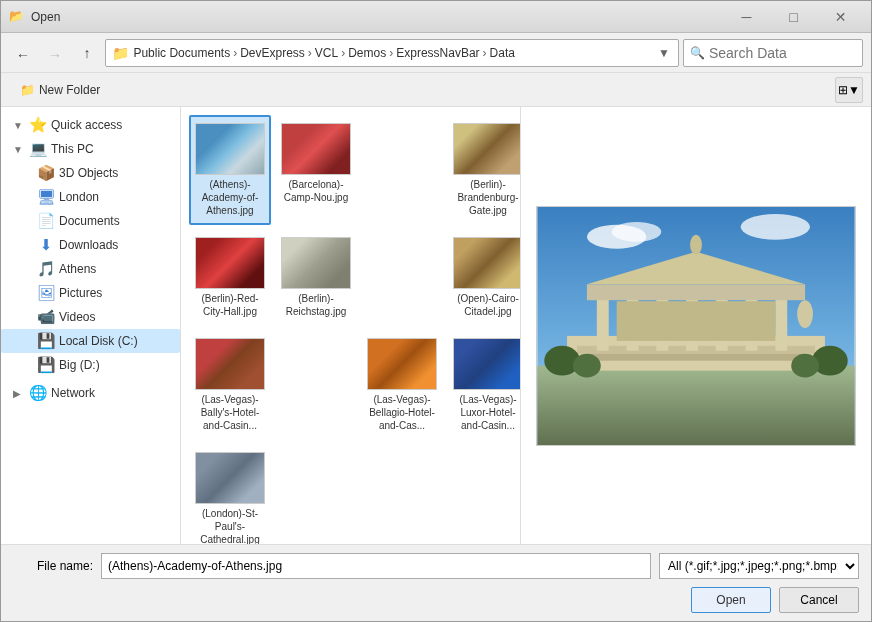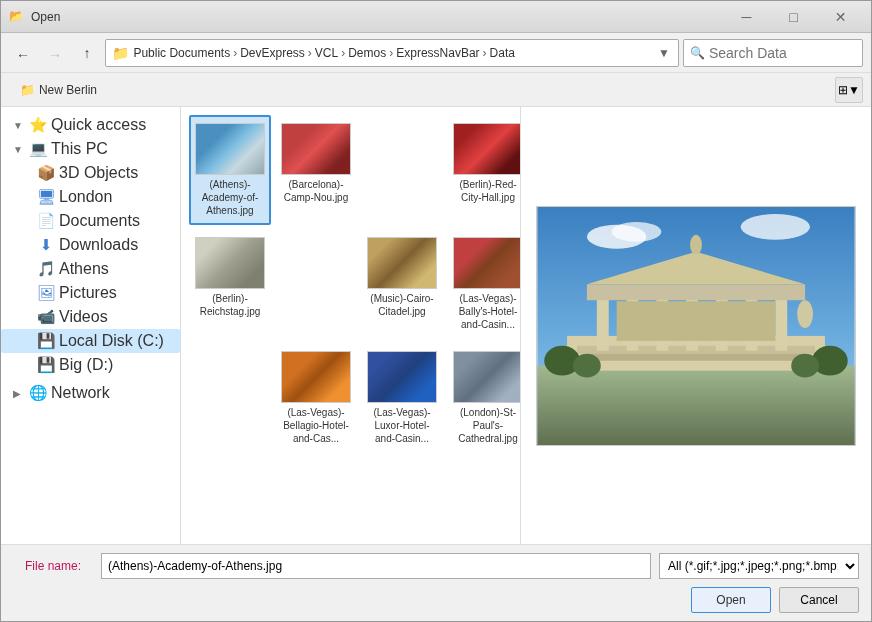--- a/index.html
+++ b/index.html
@@ -23,32 +23,32 @@
     .search-icon { color: #888; font-size: 12px; }
     .toolbar2 { height: 34px; background: #f0f0f0; display: flex; align-items: center; padding: 0 8px; border-bottom: 1px solid #ddd; gap: 6px; }
     .new-folder-btn { height: 26px; padding: 0 10px; border: 1px solid transparent; background: transparent; cursor: pointer; display: flex; align-items: center; gap: 4px; border-radius: 2px; color: #333; font-size: 12px; }
     .view-btn { width: 28px; height: 26px; border: 1px solid #ccc; background: #e8e8e8; cursor: pointer; display: flex; align-items: center; justify-content: center; font-size: 12px; border-radius: 2px; margin-left: auto; }
     .main-area { flex: 1; display: flex; overflow: hidden; }
     .sidebar { width: 180px; background: white; border-right: 1px solid #ddd; overflow-y: auto; padding: 6px 0; }
     .sidebar-item { display: flex; align-items: center; padding: 3px 8px 3px 12px; cursor: pointer; gap: 4px; color: #333; border-radius: 2px; }
     .sidebar-item.selected { background: #cce8ff; }
     .sidebar-chevron { font-size: 10px; color: #777; width: 12px; }
     .sidebar-icon { font-size: 15px; width: 18px; text-align: center; }
-    .sidebar-label { font-size: 16px; }
+    .sidebar-label { font-size: 12px; }
     .sidebar-sub { padding-left: 24px; }
     .content-area { flex: 1; display: flex; overflow: hidden; }
     .file-grid { flex: 1; background: white; overflow-y: auto; padding: 8px; display: grid; grid-template-columns: repeat(4, 1fr); gap: 4px; align-content: start; border-right: 1px solid #ddd; }
     .file-item { display: flex; flex-direction: column; align-items: center; padding: 6px 4px; cursor: pointer; border: 2px solid transparent; border-radius: 2px; }
     .file-item.selected { background: #cce5f8; border-color: #3b8fd8; }
     .file-thumb-placeholder { width: 70px; height: 52px; border: 1px solid #ccc; overflow: hidden; }
     .file-label { font-size: 10px; text-align: center; color: #333; margin-top: 3px; word-break: break-word; line-height: 1.3; max-width: 78px; }
     .preview-area { width: 350px; background: white; display: flex; align-items: center; justify-content: center; overflow: hidden; }
     .bottom-bar { background: #f0f0f0; border-top: 1px solid #ddd; padding: 8px 12px; display: flex; flex-direction: column; gap: 8px; }
     .filename-row { display: flex; align-items: center; gap: 8px; }
-    .filename-label { width: 80px; text-align: center; color: #be185d; font-size: 12px; }
+    .filename-label { width: 80px; text-align: right; color: #000000; font-size: 12px; }
     .filename-input { flex: 1; height: 26px; border: 1px solid #aaa; padding: 0 6px; font-size: 12px; background: white; outline: none; }
     .filetype-select { width: 200px; height: 26px; border: 1px solid #aaa; padding: 0 4px; font-size: 12px; background: white; }
     .btn-row { display: flex; align-items: center; justify-content: flex-end; gap: 8px; }
     .btn { height: 26px; min-width: 80px; padding: 0 16px; border: 1px solid #aaa; background: #e8e8e8; cursor: pointer; font-size: 12px; border-radius: 2px; }
     .btn.primary { background: #e8f0fc; border-color: #3b8fd8; color: #333; }
     
     
     .thumb-athens { background: linear-gradient(135deg, #4a8fc0 30%, #7cbde0 50%, #c8d8e0 70%, #90a8b0 100%); }
     .thumb-barcelona-arc { background: linear-gradient(135deg, #e8d080 20%, #c0a050 50%, #d0b860 80%); }
     .thumb-barcelona-camp { background: linear-gradient(135deg, #c04040 30%, #e05050 50%, #802020 80%); }
@@ -100,21 +100,21 @@
     </div>
     <div class="search-box">
       <span class="search-icon">🔍</span>
       <input type="text" placeholder="Search Data" style="">
     </div>
   </div>
 
   <div class="toolbar2">
     <button class="new-folder-btn">
       <span>📁</span>
-      <span>New Berlin</span>
+      <span>New Folder</span>
     </button>
     <button class="view-btn">
       <span>⊞▼</span>
     </button>
   </div>
 
   <div class="main-area">
 
     <div class="sidebar">
 
@@ -180,31 +180,35 @@
         <div class="file-item selected">
           <div class="file-thumb-placeholder thumb-athens"></div>
           <span class="file-label">(Athens)-Academy-of-Athens.jpg</span>
         </div>
         <div class="file-item">
           <div class="file-thumb-placeholder thumb-barcelona-camp"></div>
           <span class="file-label">(Barcelona)-Camp-Nou.jpg</span>
         </div>
         <div style="width:78px;"></div>
         <div class="file-item">
+          <div class="file-thumb-placeholder thumb-berlin-brandenb"></div>
+          <span class="file-label">(Berlin)-Brandenburg-Gate.jpg</span>
+        </div>
+        <div class="file-item">
           <div class="file-thumb-placeholder thumb-berlin-red"></div>
           <span class="file-label">(Berlin)-Red-City-Hall.jpg</span>
         </div>
         <div class="file-item">
           <div class="file-thumb-placeholder thumb-berlin-reichstag"></div>
           <span class="file-label">(Berlin)-Reichstag.jpg</span>
         </div>
         <div style="width:78px;"></div>
         <div class="file-item">
           <div class="file-thumb-placeholder thumb-cairo-citadel"></div>
-          <span class="file-label">(Music)-Cairo-Citadel.jpg</span>
+          <span class="file-label">(Open)-Cairo-Citadel.jpg</span>
         </div>
         <div class="file-item">
           <div class="file-thumb-placeholder thumb-lasvegas-bally"></div>
           <span class="file-label">(Las-Vegas)-Bally's-Hotel-and-Casin...</span>
         </div>
         <div style="width:78px;"></div>
         <div class="file-item">
           <div class="file-thumb-placeholder thumb-lasvegas-bellagio"></div>
           <span class="file-label">(Las-Vegas)-Bellagio-Hotel-and-Cas...</span>
         </div>

